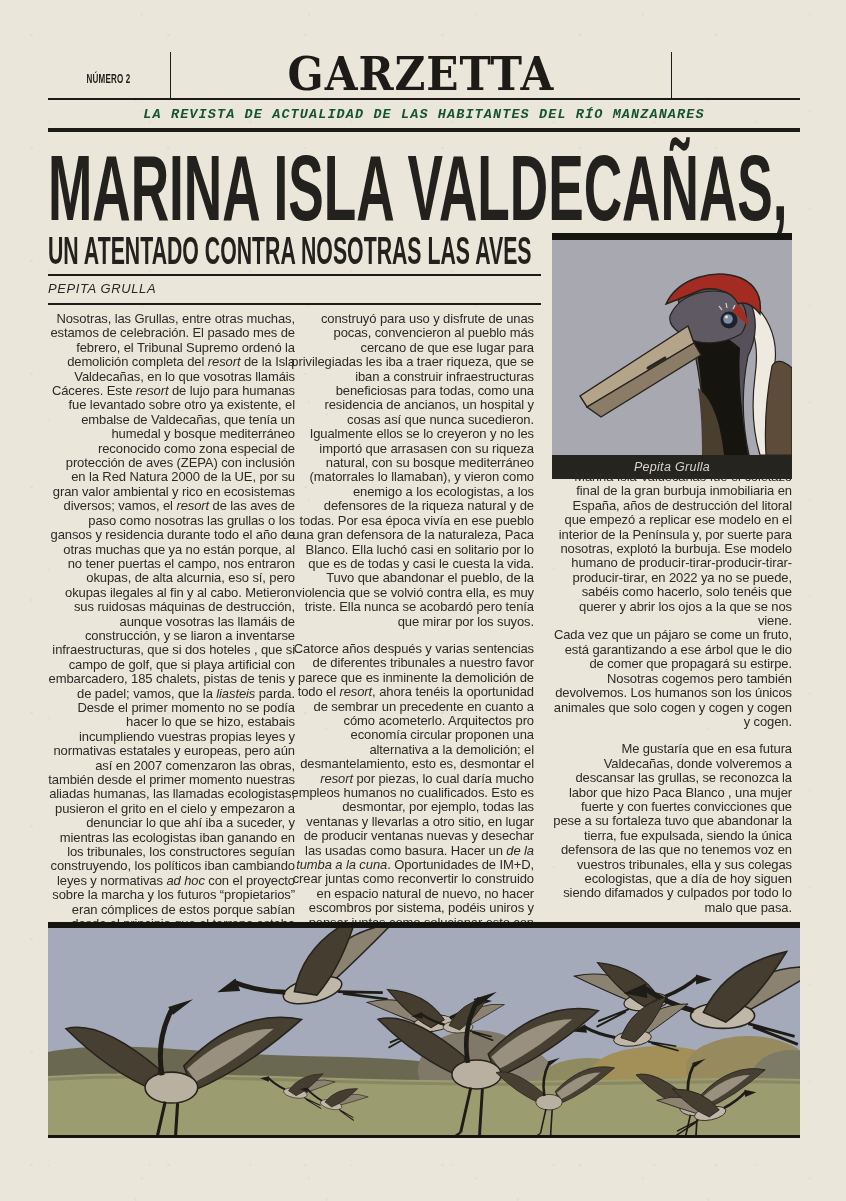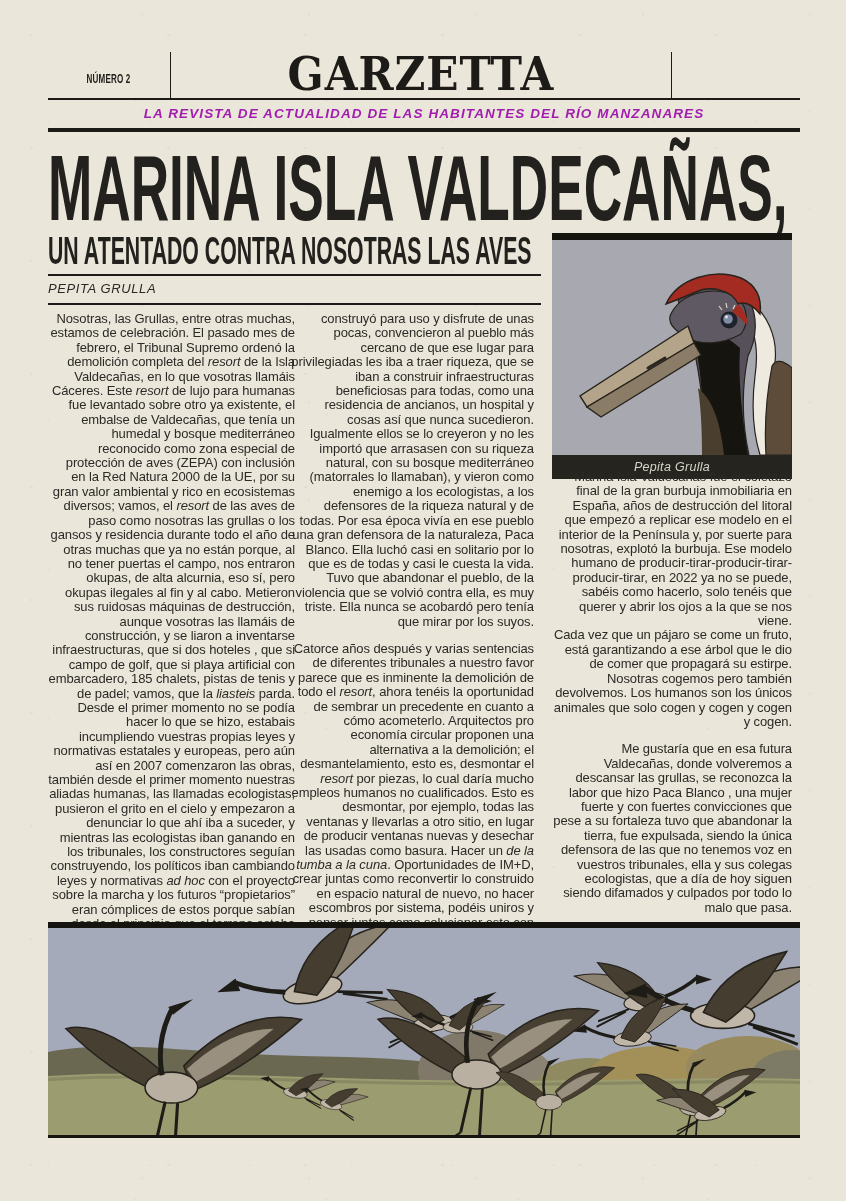--- a/index.html
+++ b/index.html
@@ -32,22 +32,22 @@
   }
   .mast-cell{display:flex;align-items:flex-end;justify-content:center;height:100%;padding-bottom:12px}
   .mast-cell.mid{border-left:1.5px solid var(--ink);border-right:1.5px solid var(--ink);padding-bottom:0;align-items:flex-start}
   .mast-issue,.mast-motto{font-size:13px;font-weight:bold;letter-spacing:.3px}
   .mast-title{
     font-family:"DejaVu Serif","Liberation Serif",serif;font-weight:bold;
     font-size:46px;line-height:44px;letter-spacing:1px;transform:scaleX(.92);
   }
   .tagline-wrap{position:absolute;left:48px;top:104px;width:752px;text-align:center}
   .tagline{
-    font-family:Liberation Sans, sans-serif;font-style:italic;font-weight:bold;
-    font-size:13.5px;letter-spacing:1.1px;color:#a21caf;
+    font-family:Liberation Mono, monospace;font-style:italic;font-weight:bold;
+    font-size:13.5px;letter-spacing:1.1px;color:#14532d;
   }
   .thick-rule{position:absolute;left:48px;top:128px;width:752px;height:4px;background:var(--ink)}
   
   .headline1{position:absolute;left:48px;top:148px;height:82px;overflow:visible;white-space:nowrap}
   .headline1 span{
     display:inline-block;transform:scaleX(.578);transform-origin:0 0;
     font-weight:bold;font-size:92px;line-height:80px;letter-spacing:0;color:#23211d;
   }
   .headline2{position:absolute;left:48px;top:233px;white-space:nowrap}
   .headline2 span{

